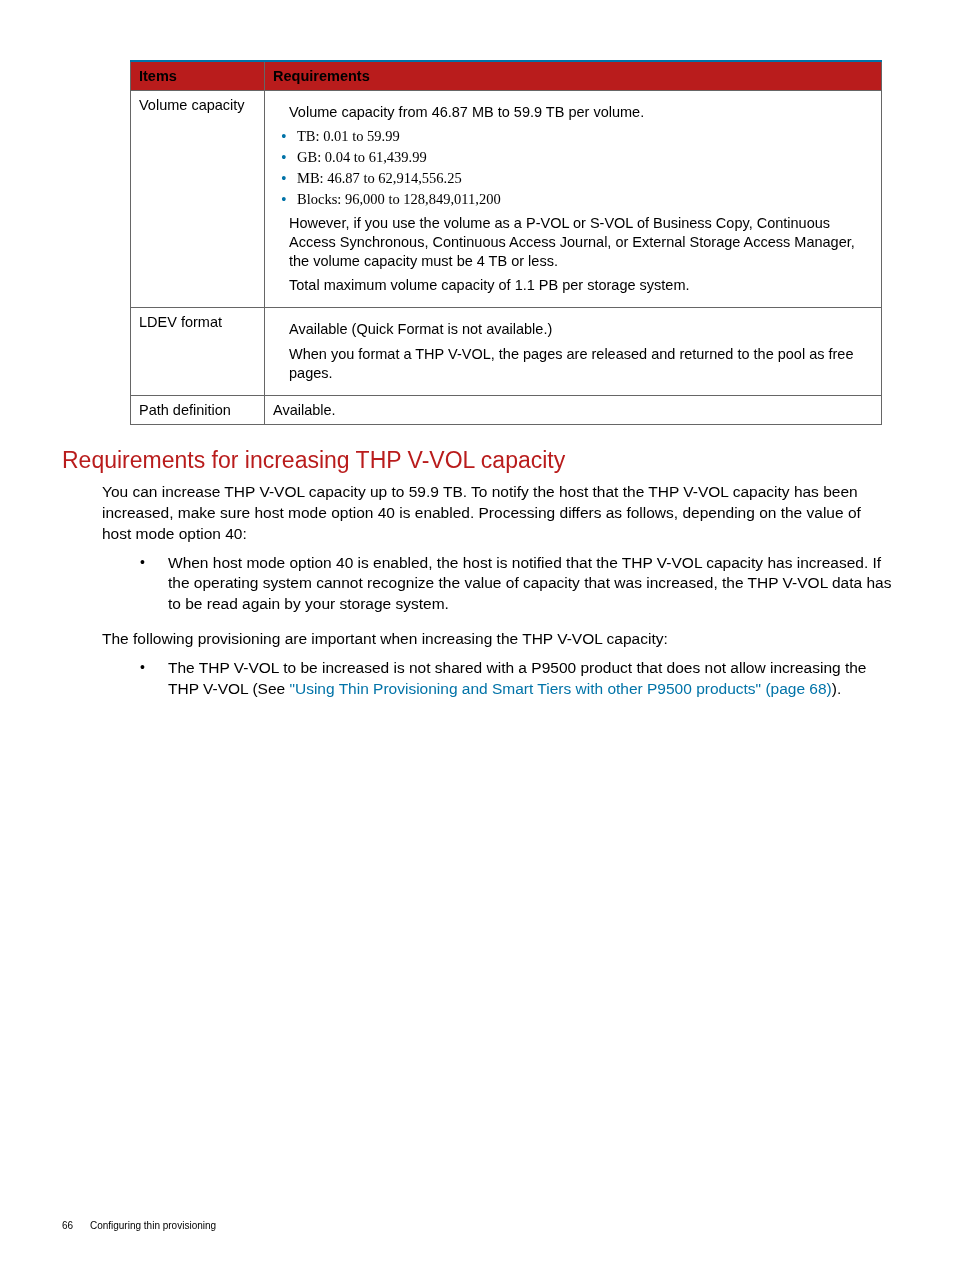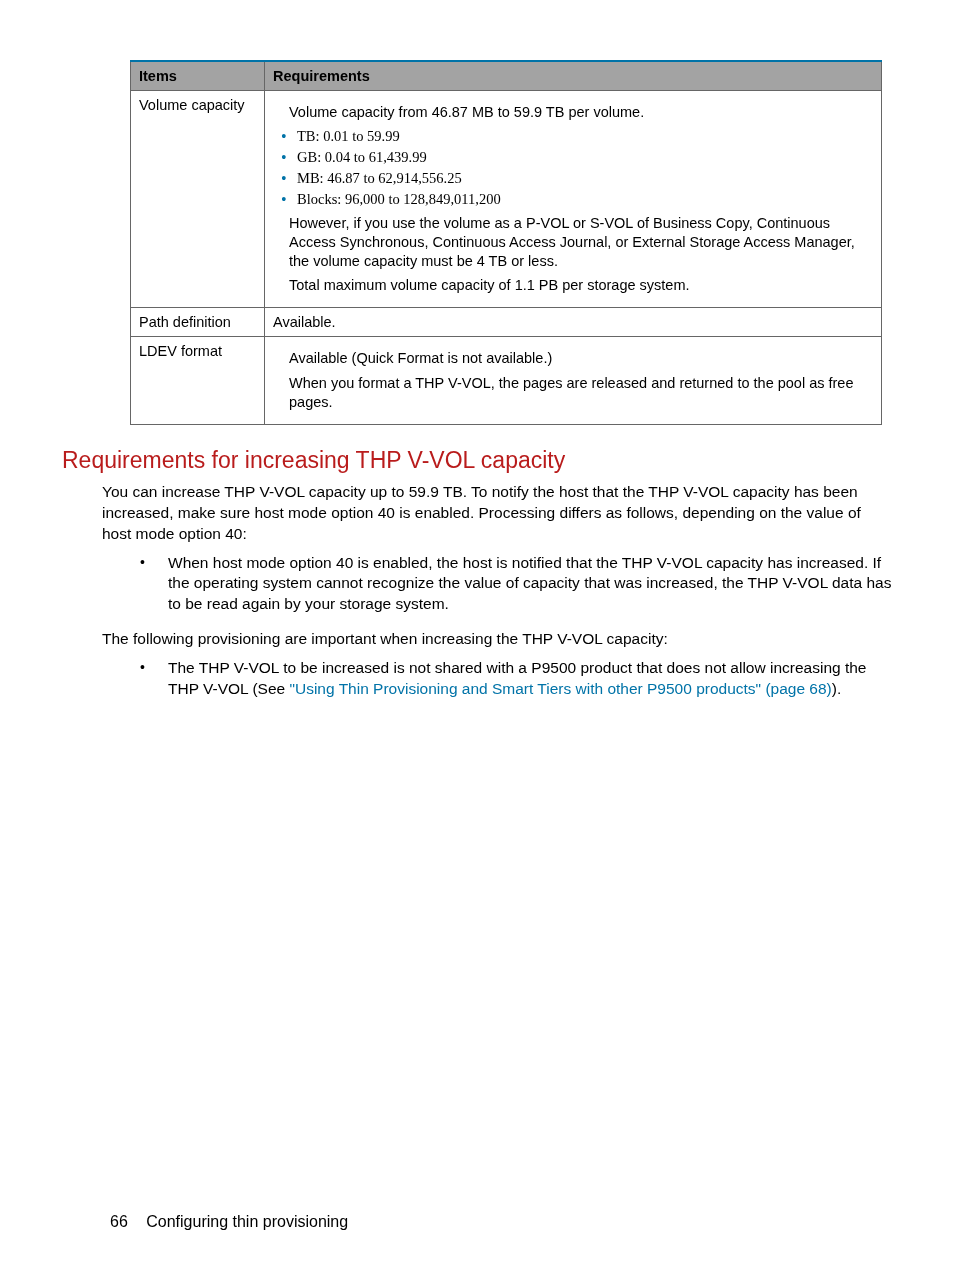--- a/index.html
+++ b/index.html
@@ -21,21 +21,21 @@
     width: 752px;
     margin-left: 68px;
     font-size: 14.5px;
   }
   th {
     border: 1px solid #666;
     border-top: 2px solid #0073a8;
     padding: 6px 8px;
     text-align: left;
     font-weight: bold;
-    background: #a3a3a3;
+    background: #b91c1c;
   }
   td {
     border: 1px solid #666;
     padding: 6px 8px;
     vertical-align: top;
   }
   .col-items { width: 134px; }
   .inner-list {
     list-style: none;
     padding-left: 4px;
@@ -88,22 +88,21 @@
     font-size: 14px;
   }
   a.xref {
     color: #0073a8;
     text-decoration: none;
   }
   .footer {
     position: absolute;
     bottom: 40px;
     left: 62px;
-    font-size: 16px;
-    margin-left: 48px;
+    font-size: 10px;
   }
   .footer .pnum { margin-right: 14px; }
 </style>
 </head>
 <body>
 
 <div class="page">
   <table>
     <thead>
       <tr>
@@ -120,29 +119,29 @@
             <li>TB: 0.01 to 59.99</li>
             <li>GB: 0.04 to 61,439.99</li>
             <li>MB: 46.87 to 62,914,556.25</li>
             <li>Blocks: 96,000 to 128,849,011,200</li>
           </ul>
           <div class="cell-p">However, if you use the volume as a P-VOL or S-VOL of Business Copy, Continuous Access Synchronous, Continuous Access Journal, or External Storage Access Manager, the volume capacity must be 4 TB or less.</div>
           <div class="cell-p">Total maximum volume capacity of 1.1 PB per storage system.</div>
         </td>
       </tr>
       <tr>
-        <td>Path definition</td>
-        <td>Available.</td>
-      </tr>
-      <tr>
         <td>LDEV format</td>
         <td>
           <div class="cell-p">Available (Quick Format is not available.)</div>
           <div class="cell-p">When you format a THP V-VOL, the pages are released and returned to the pool as free pages.</div>
         </td>
+      </tr>
+      <tr>
+        <td>Path definition</td>
+        <td>Available.</td>
       </tr>
     </tbody>
   </table>
 
   <h2 class="section">Requirements for increasing THP V-VOL capacity</h2>
 
   <p class="body-p">You can increase THP V-VOL capacity up to 59.9 TB. To notify the host that the THP V-VOL capacity has been increased, make sure host mode option 40 is enabled. Processing differs as follows, depending on the value of host mode option 40:</p>
 
   <ul class="body-list">
     <li>When host mode option 40 is enabled, the host is notified that the THP V-VOL capacity has increased. If the operating system cannot recognize the value of capacity that was increased, the THP V-VOL data has to be read again by your storage system.</li>

